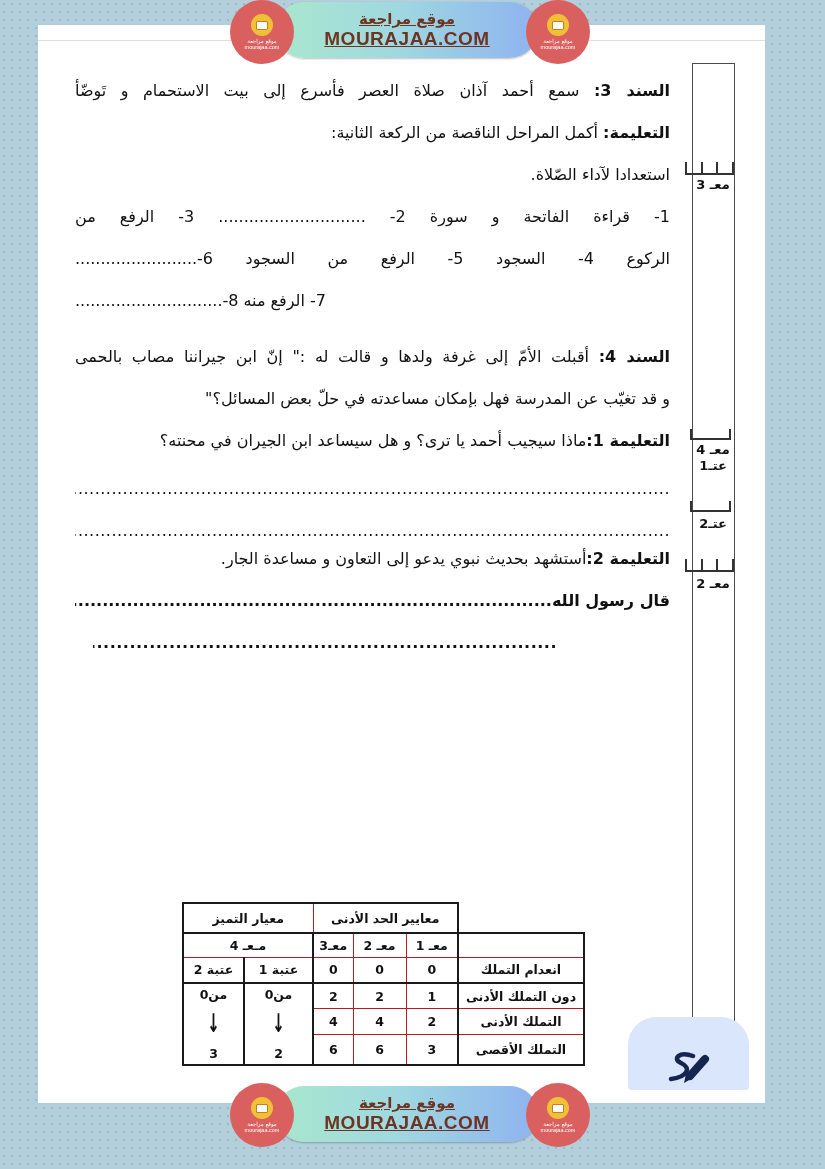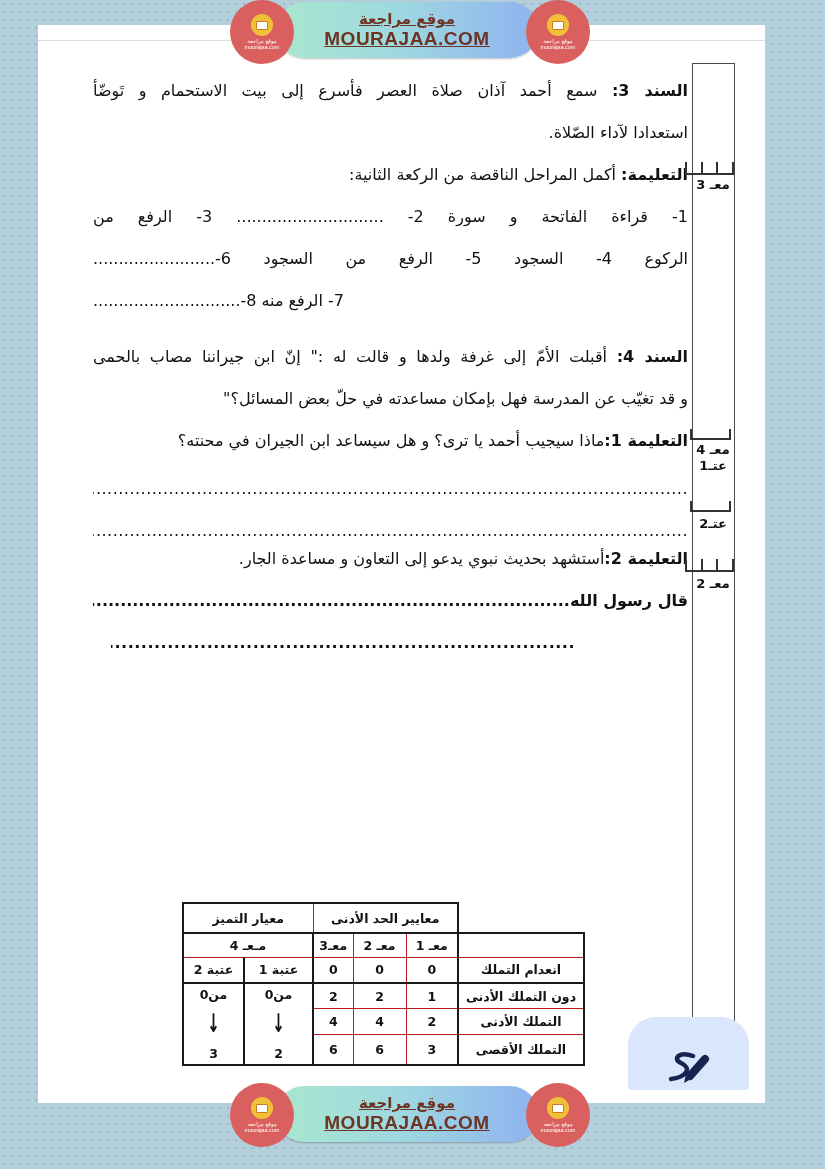--- a/index.html
+++ b/index.html
@@ -23,21 +23,21 @@
     font-family:"Liberation Sans",sans-serif;letter-spacing:.5px;line-height:22px;}
   .badge{position:absolute;width:64px;height:64px;border-radius:50%;background:#d9605e;
     display:flex;flex-direction:column;align-items:center;justify-content:center;z-index:31;color:#fff;}
   .badge .dot{width:22px;height:22px;border-radius:50%;background:#f0c136;
     display:flex;align-items:center;justify-content:center;margin-bottom:2px;}
   .badge .book{width:10px;height:7px;background:#fff;border:1px solid #d07a1e;border-radius:1px;}
   .badge .t1{font-size:5.5px;line-height:6px;}
   .badge .t2{font-size:5.5px;line-height:6px;font-family:"Liberation Sans",sans-serif;}
 
   
-  .content{position:absolute;left:93px;top:70px;width:595px;direction:rtl;
+  .content{position:absolute;left:75px;top:70px;width:595px;direction:rtl;
     font-size:16px;color:#111;}
   .line{height:42px;line-height:42px;white-space:nowrap;overflow:hidden;text-align:right;}
   .line.just{text-align:justify;text-align-last:justify;}
   .line.center{text-align:left;}
   .lbl{font-weight:bold;}
   .dotline{letter-spacing:.5px;}
   .boldline{font-weight:bold;letter-spacing:.5px;}
   .gap14{margin-top:14px;} .gap6{margin-top:6px;} .pull{margin-top:-14px;}
   .short{width:464px;margin-right:113px;}
 
@@ -94,24 +94,24 @@
       <span class="book"></span>
     </span>
   <span class="t1">موقع مراجعة</span>
   <span class="t2">mourajaa.com</span>
 </div>
 
 <div class="content">
   <div class="line just">
     <span class="lbl">السند 3:</span><span> سمع أحمد آذان صلاة العصر فأسرع إلى بيت الاستحمام و تَوضّأ</span>
   </div>
-  <div class="line">استعدادا لآداء الصّلاة.</div>
   <div class="line">
     <span class="lbl">التعليمة:</span><span> أكمل المراحل الناقصة من الركعة الثانية:</span>
   </div>
+  <div class="line">استعدادا لآداء الصّلاة.</div>
   <div class="line just">1- قراءة الفاتحة و سورة  2- .............................  3- الرفع من</div>
   <div class="line just">الركوع 4- السجود 5- الرفع من السجود 6-........................</div>
   <div class="line center">7- الرفع منه 8-.............................</div>
 
   <div class="line just gap14">
     <span class="lbl">السند 4:</span><span> أقبلت الأمّ إلى غرفة ولدها و قالت له :" إنّ ابن جيراننا مصاب بالحمى</span>
   </div>
   <div class="line">و قد تغيّب عن المدرسة فهل بإمكان مساعدته في حلّ بعض المسائل؟"</div>
   <div class="line">
     <span class="lbl">التعليمة 1:</span><span>ماذا سيجيب أحمد يا ترى؟ و هل سيساعد ابن الجيران في محنته؟</span>

